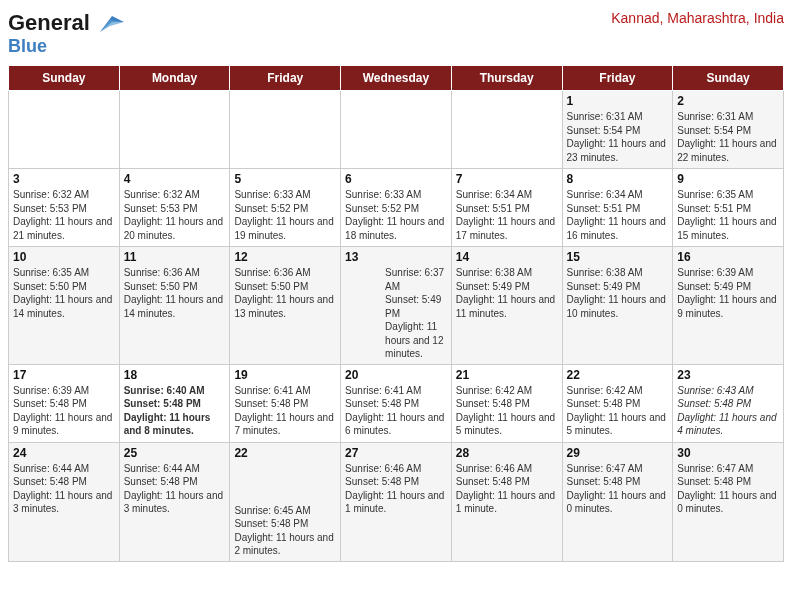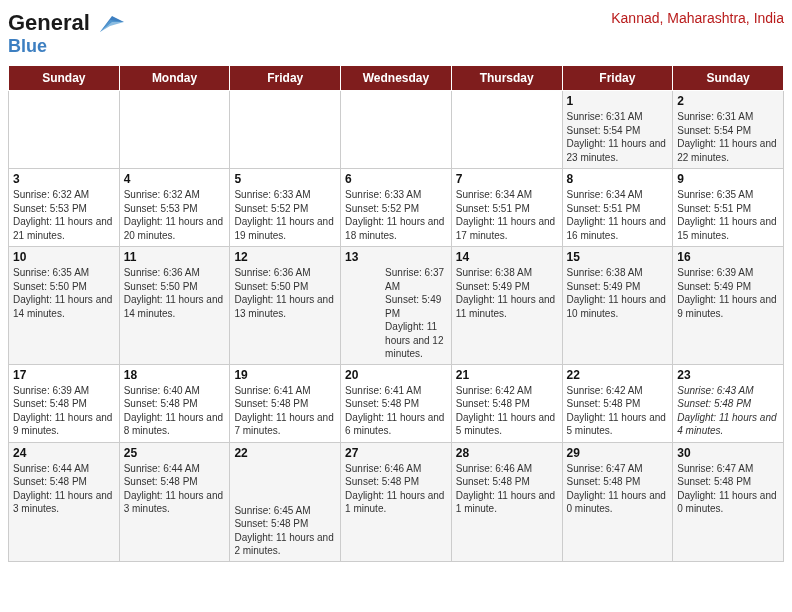--- a/index.html
+++ b/index.html
@@ -228,21 +228,21 @@
         </tr>
         <tr>
           <td>
             <span class="day-num">17</span>
             <div class="day-info" style="white-space: pre-line;">Sunrise: 6:39 AM
 Sunset: 5:48 PM
 Daylight: 11 hours and 9 minutes.</div>
           </td>
           <td>
             <span class="day-num">18</span>
-            <div class="day-info" style="white-space: pre-line;">Sunrise: 6:40 AM
+            <div class="day-info" style="white-space: pre-line; font-weight: bold;">Sunrise: 6:40 AM
 Sunset: 5:48 PM
 Daylight: 11 hours and 8 minutes.</div>
           </td>
           <td>
             <span class="day-num">19</span>
             <div class="day-info" style="white-space: pre-line;">Sunrise: 6:41 AM
 Sunset: 5:48 PM
 Daylight: 11 hours and 7 minutes.</div>
           </td>
           <td>

